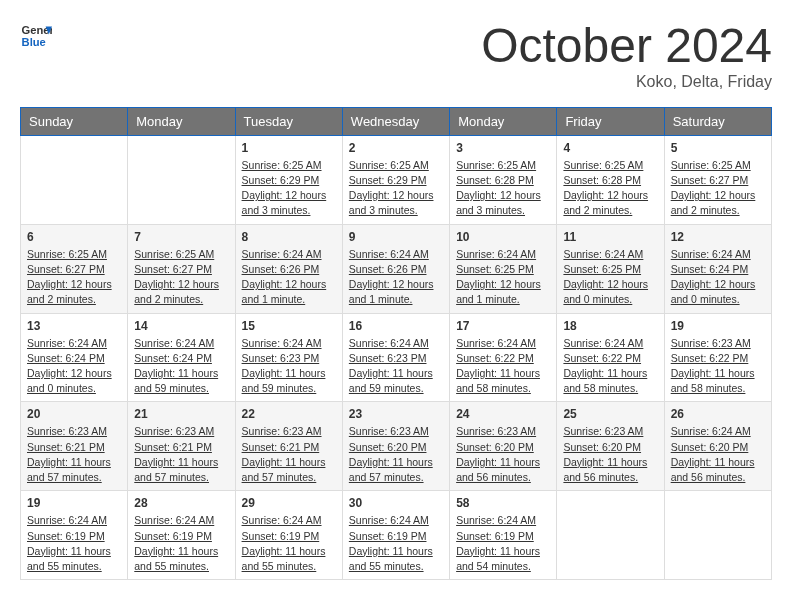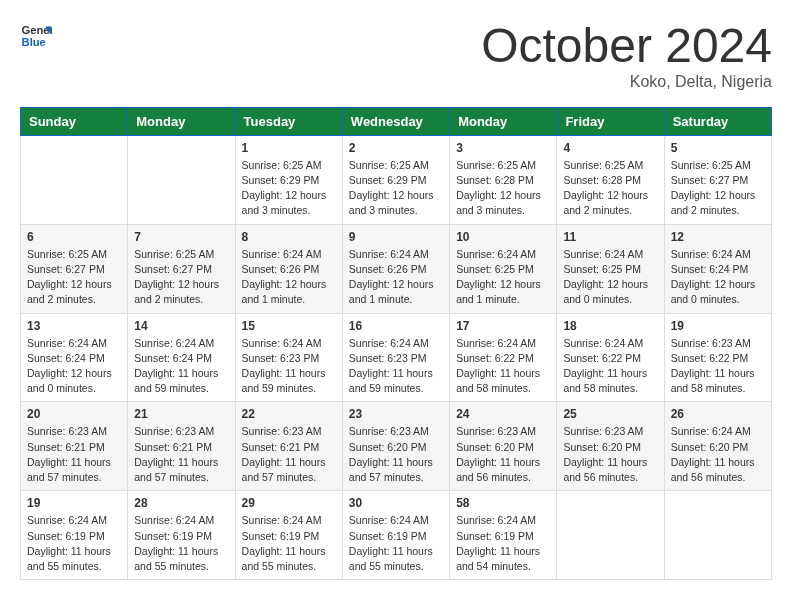--- a/index.html
+++ b/index.html
@@ -38,26 +38,26 @@
       font-size: 16px;
       font-weight: normal;
       color: #555;
     }
     .calendar {
       width: 100%;
       border-collapse: collapse;
       border: 1px solid #ccc;
     }
     .calendar th {
-      background-color: #15803d;
+      background-color: #737373;
       color: #fff;
       text-align: left;
       padding: 6px 8px;
       font-size: 13px;
-      font-weight: bold;
+      font-weight: normal;
       border: 1px solid #1565c0;
     }
     .calendar td {
       vertical-align: top;
       padding: 5px 6px;
       font-size: 10.5px;
       color: #333;
       border: 1px solid #ddd;
       width: calc(100% / 7);
       min-height: 80px;
@@ -70,39 +70,40 @@
     }
     .day-num {
       font-size: 12px;
       font-weight: bold;
       margin-bottom: 3px;
       display: block;
     }
     .day-info {
       line-height: 1.45;
       color: #333;
+      text-decoration: underline;
     }
     .empty-cell {
       background-color: #fff !important;
     }
   </style>
 </head>
 <body>
 
 <div class="header">
   <div class="logo">
     <svg class="logo-icon" viewBox="0 0 40 40">
       <text x="2" y="18" font-size="14" font-weight="bold" fill="#333">General</text>
       <text x="2" y="32" font-size="14" font-weight="bold" fill="#1565c0">Blue</text>
       <polygon points="32,8 40,8 36,18" fill="#1565c0"></polygon>
     </svg>
   </div>
   <div class="title-block">
     <h1>October 2024</h1>
-    <h2>Koko, Delta, Nigeria</h2>
+    <h2>Koko, Delta, Friday</h2>
   </div>
 </div>
 
 <table class="calendar">
   <thead>
     <tr id="header-row">
         <th>Sunday</th>
         <th>Monday</th>
         <th>Tuesday</th>
         <th>Wednesday</th>

